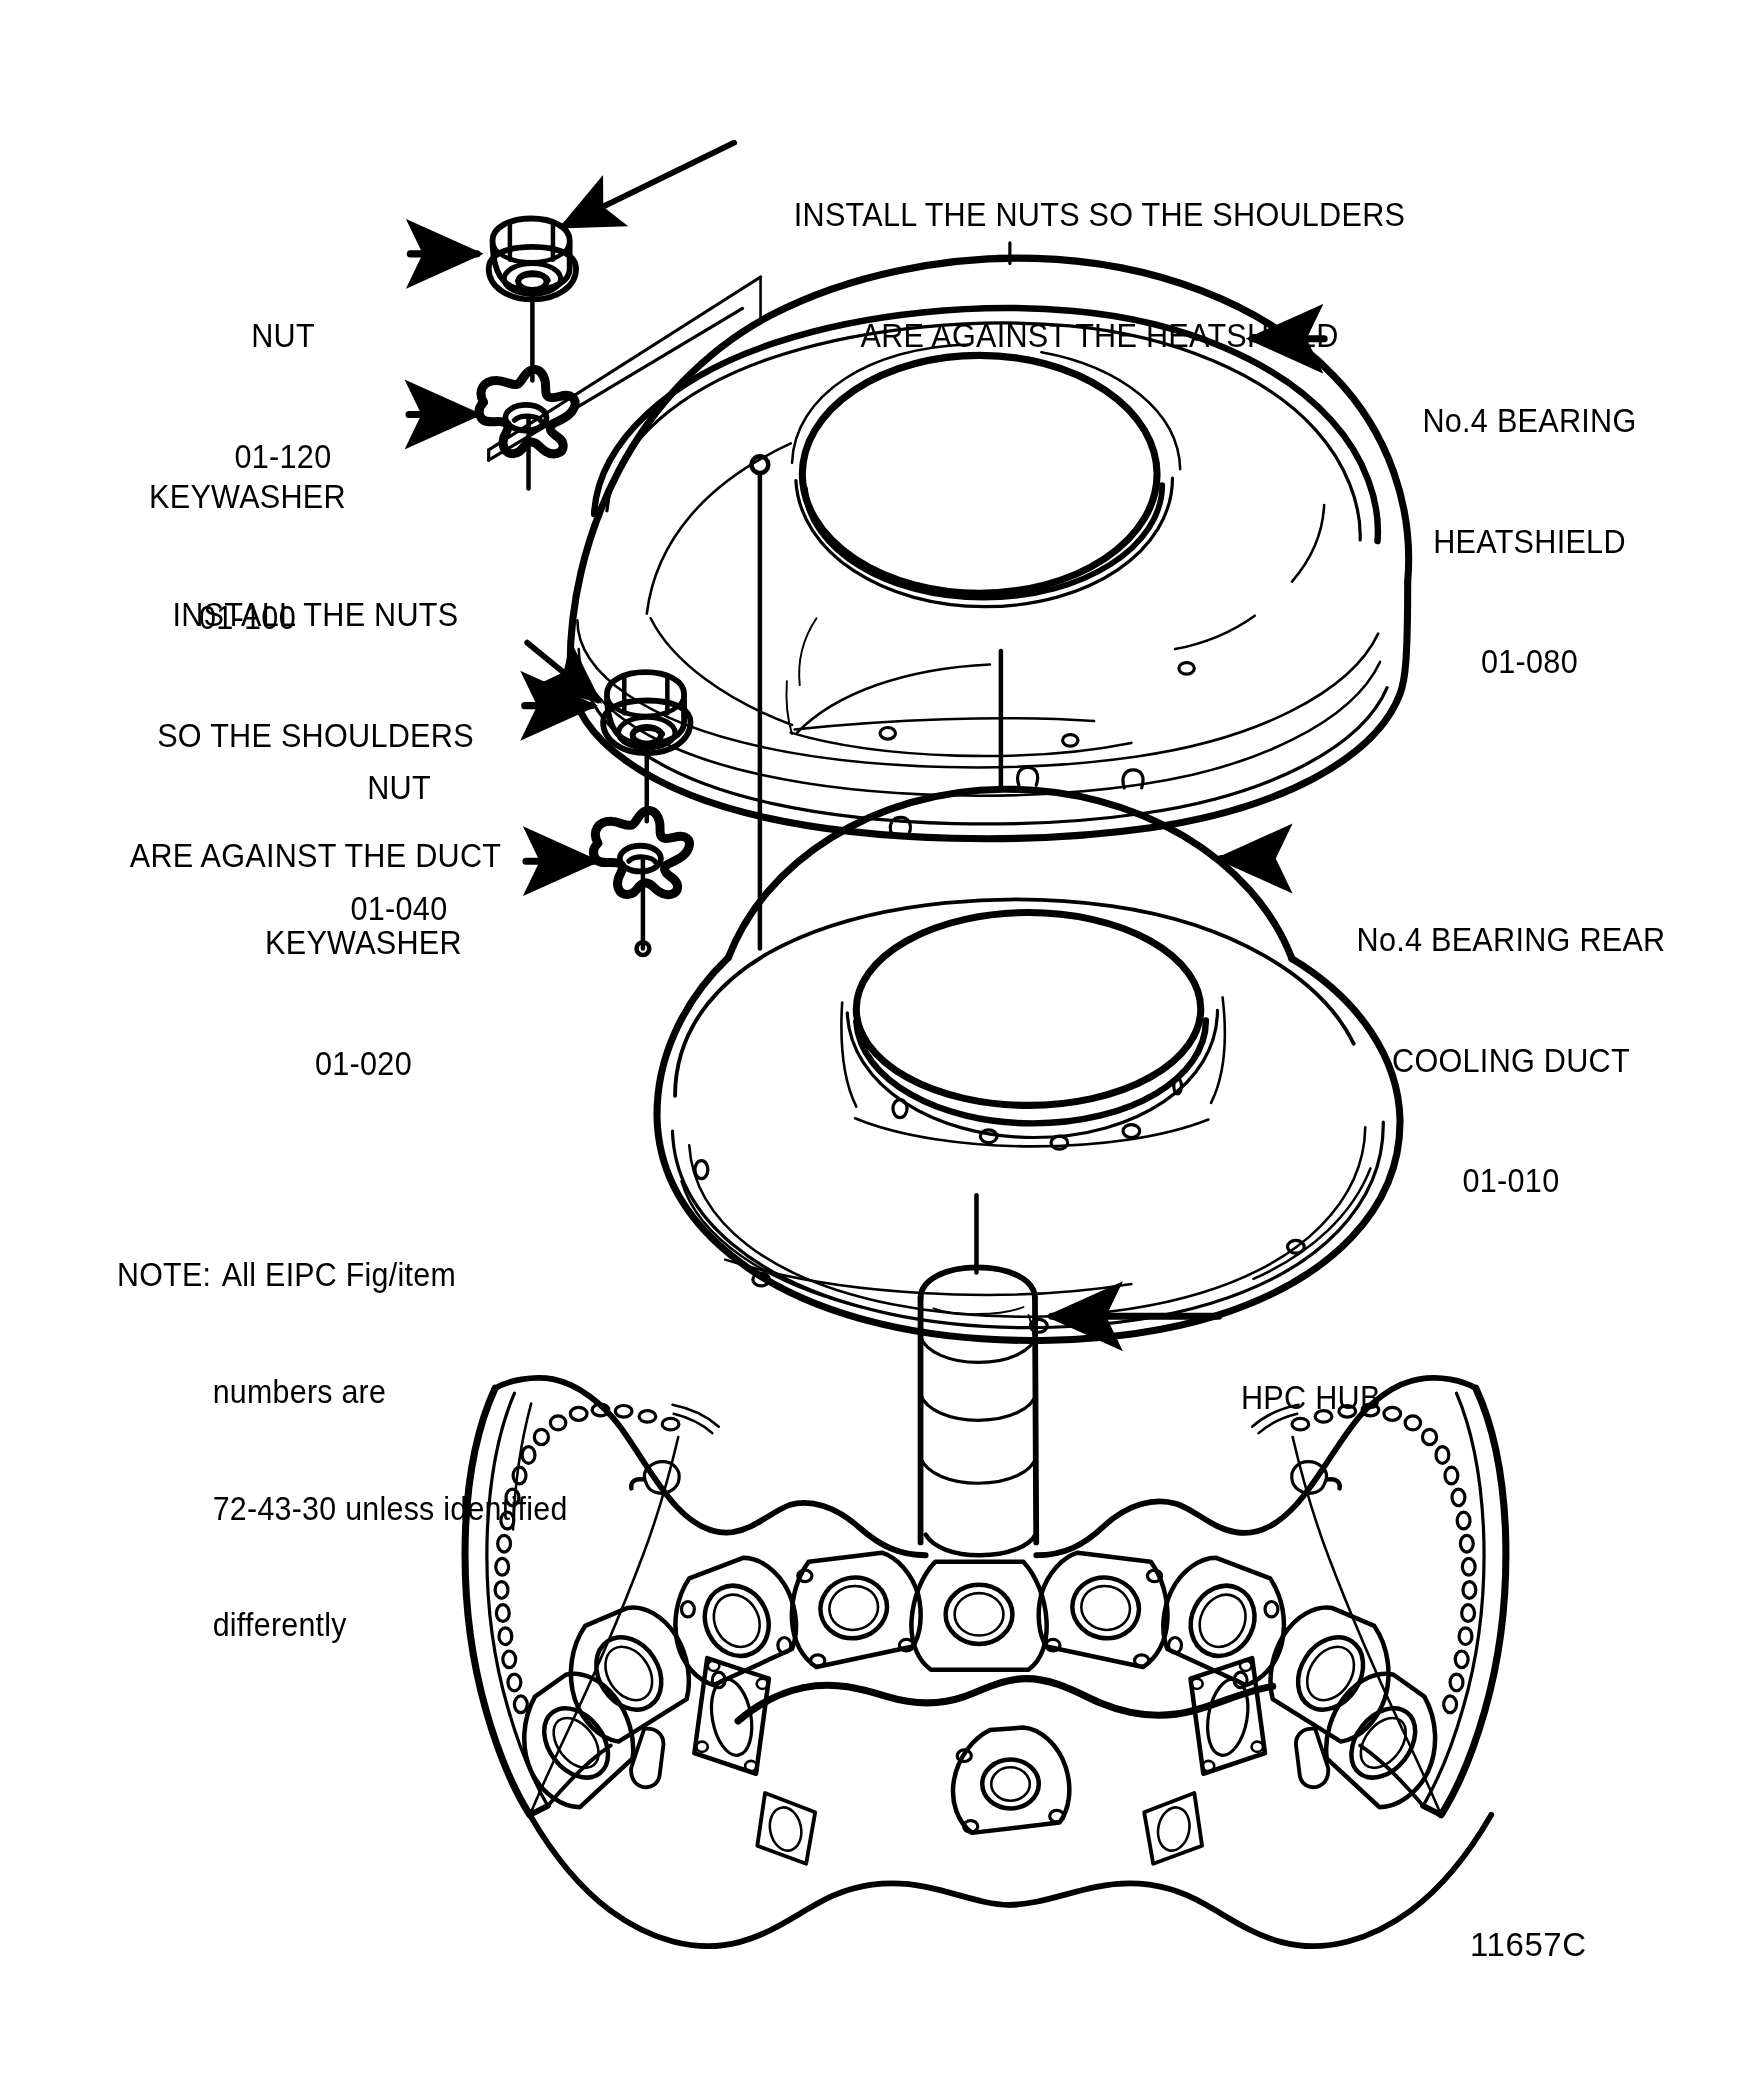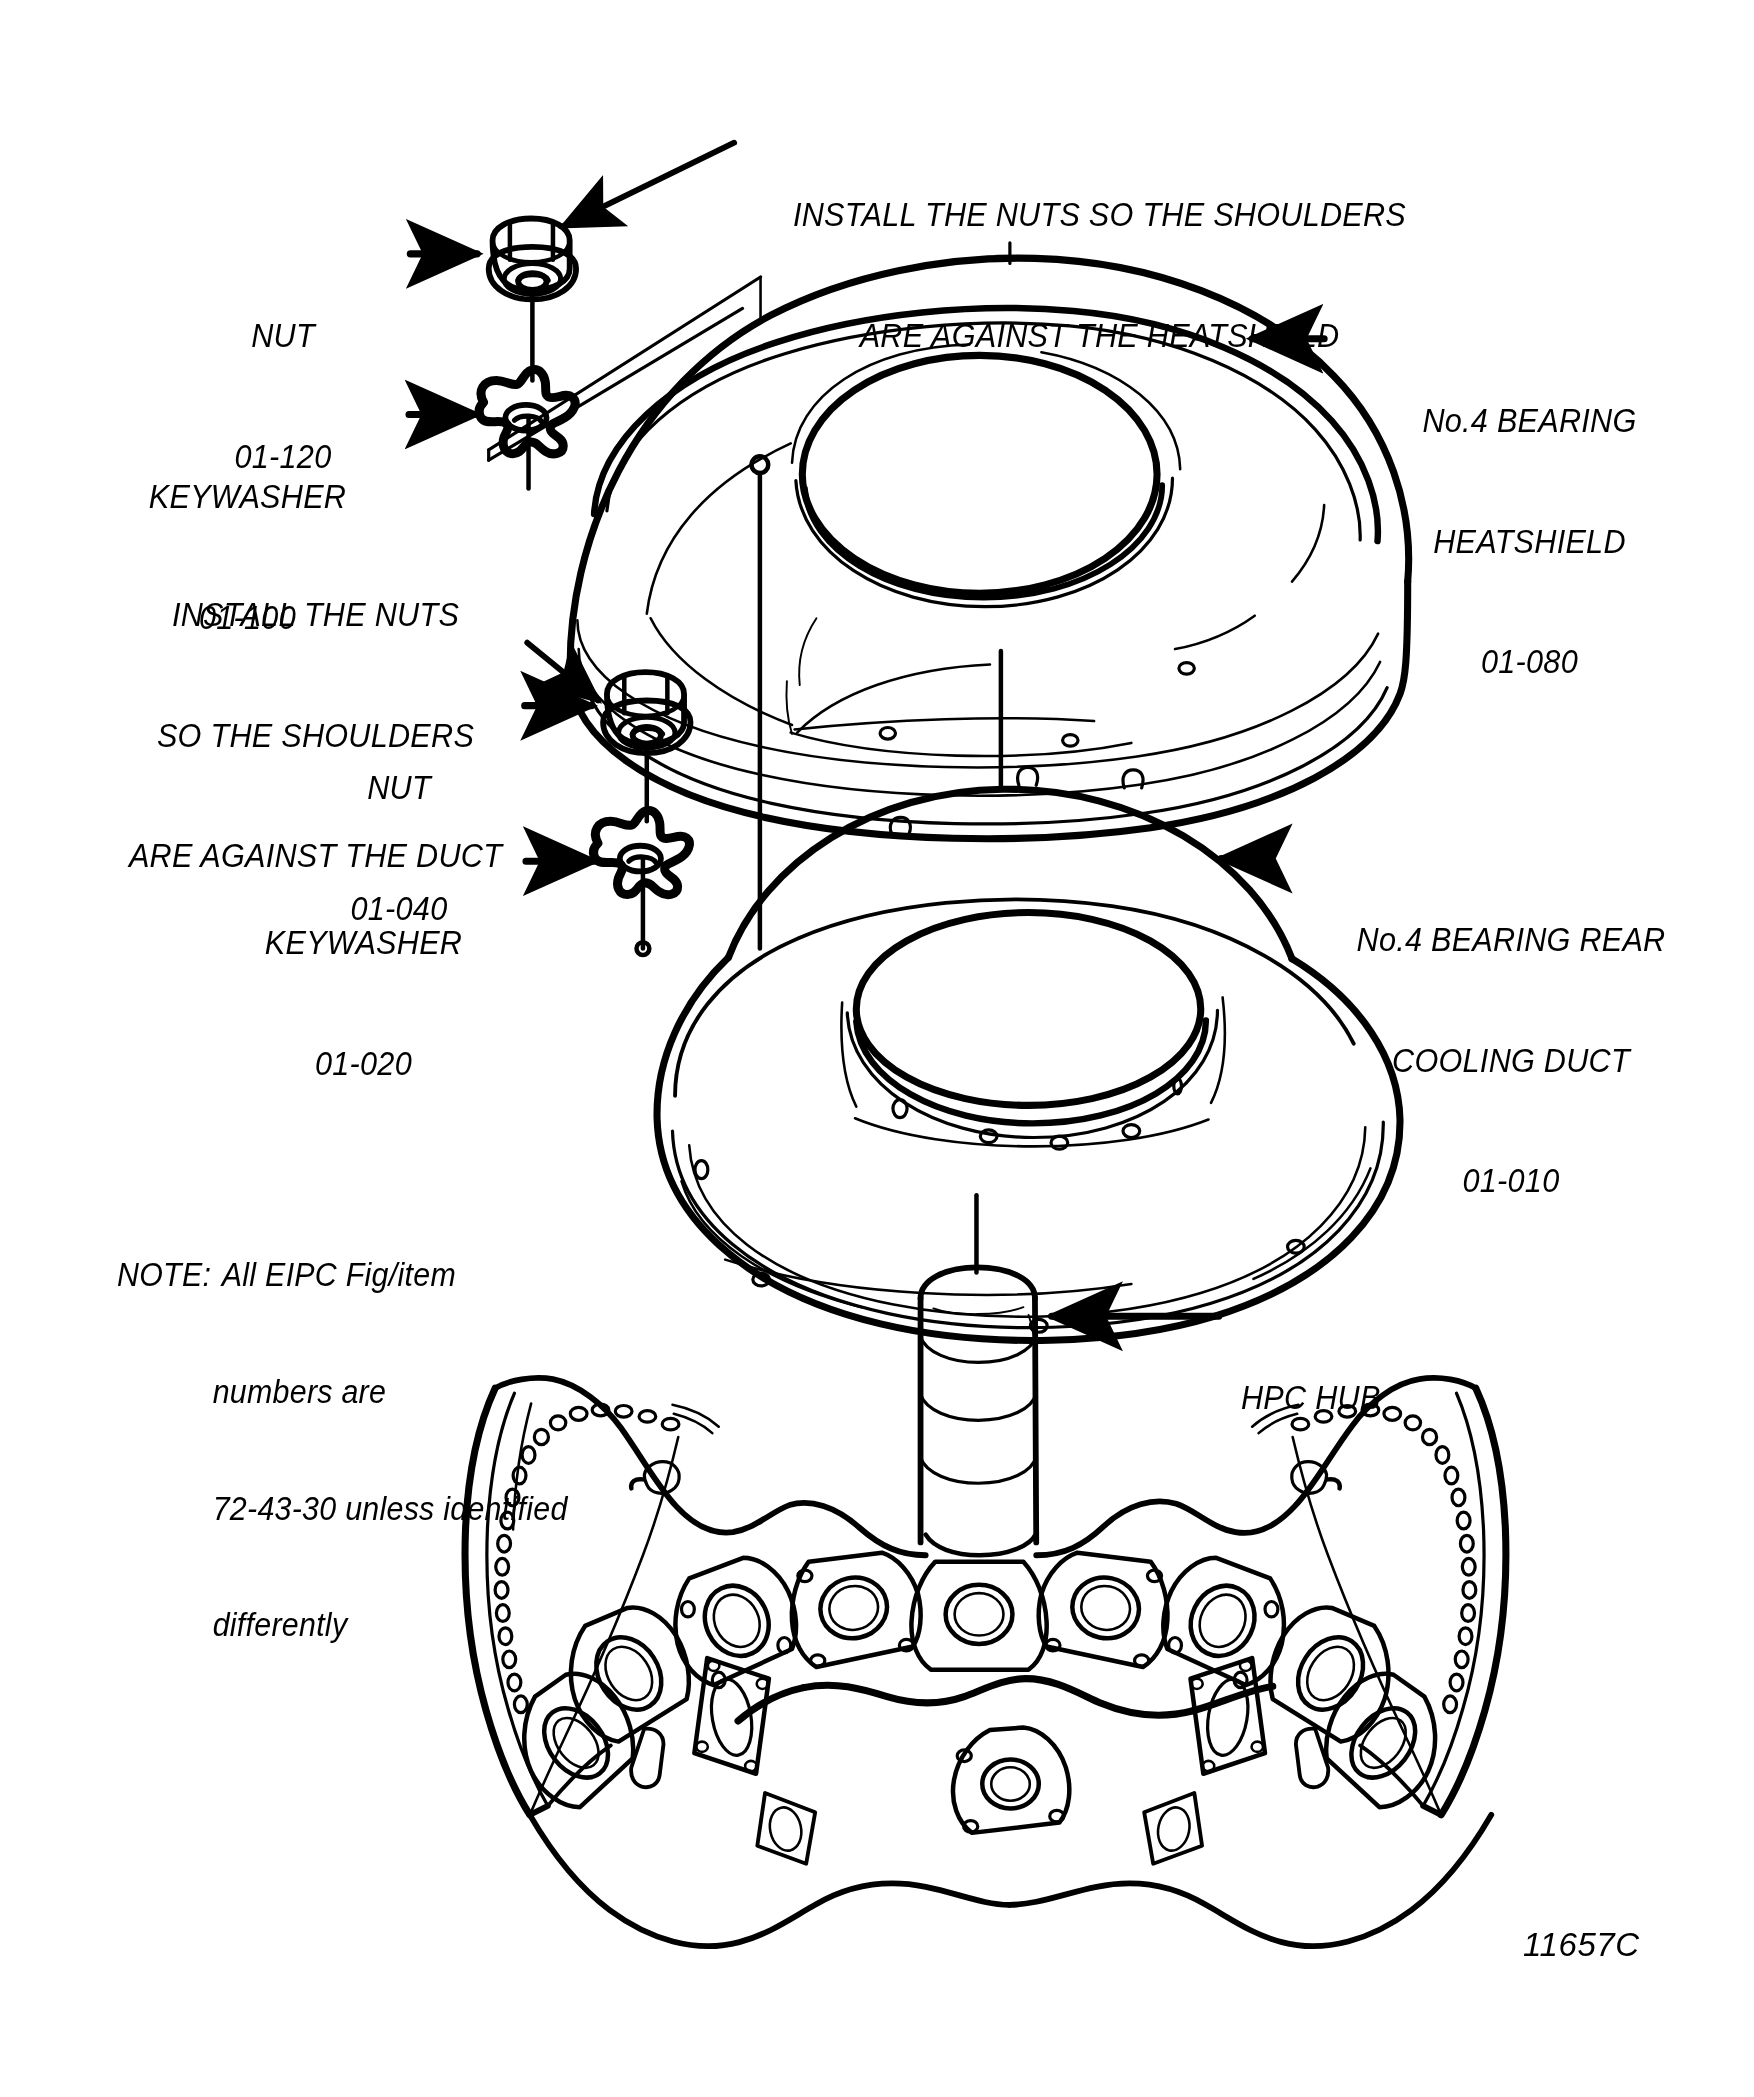--- a/index.html
+++ b/index.html
@@ -7,21 +7,20 @@
   body{
     font-family:"Liberation Sans", sans-serif;
     color:#000000;
   }
   #sheet{
     position:relative;
     width:1755px;
     height:2097px;
     background:#ffffff;
     overflow:hidden;
-    font-style:italic;
   }
   #art{
     position:absolute;
     left:0; top:0;
     width:1755px;
     height:2097px;
   }
   .txt{
     position:absolute;
     white-space:pre;
@@ -634,16 +633,16 @@
   <div class="txt mixed" style="left:117px; top:1178px; width:617px;">
     <div style="display:flex;">
       <span style="margin-right:11.6px;">NOTE:</span>
       <span>All EIPC Fig/item</span>
     </div>
     <div style="padding-left:104px;">numbers are</div>
     <div style="padding-left:104px;">72-43-30 unless identified</div>
     <div style="padding-left:104px;">differently</div>
   </div>
 
-  <div class="txt figid" style="left:1523px; top:1926px;text-align:right;">11657C</div>
+  <div class="txt figid" style="left:1470px; top:1926px;text-align:right;">11657C</div>
 
 </div>
 
 
 </body></html>

